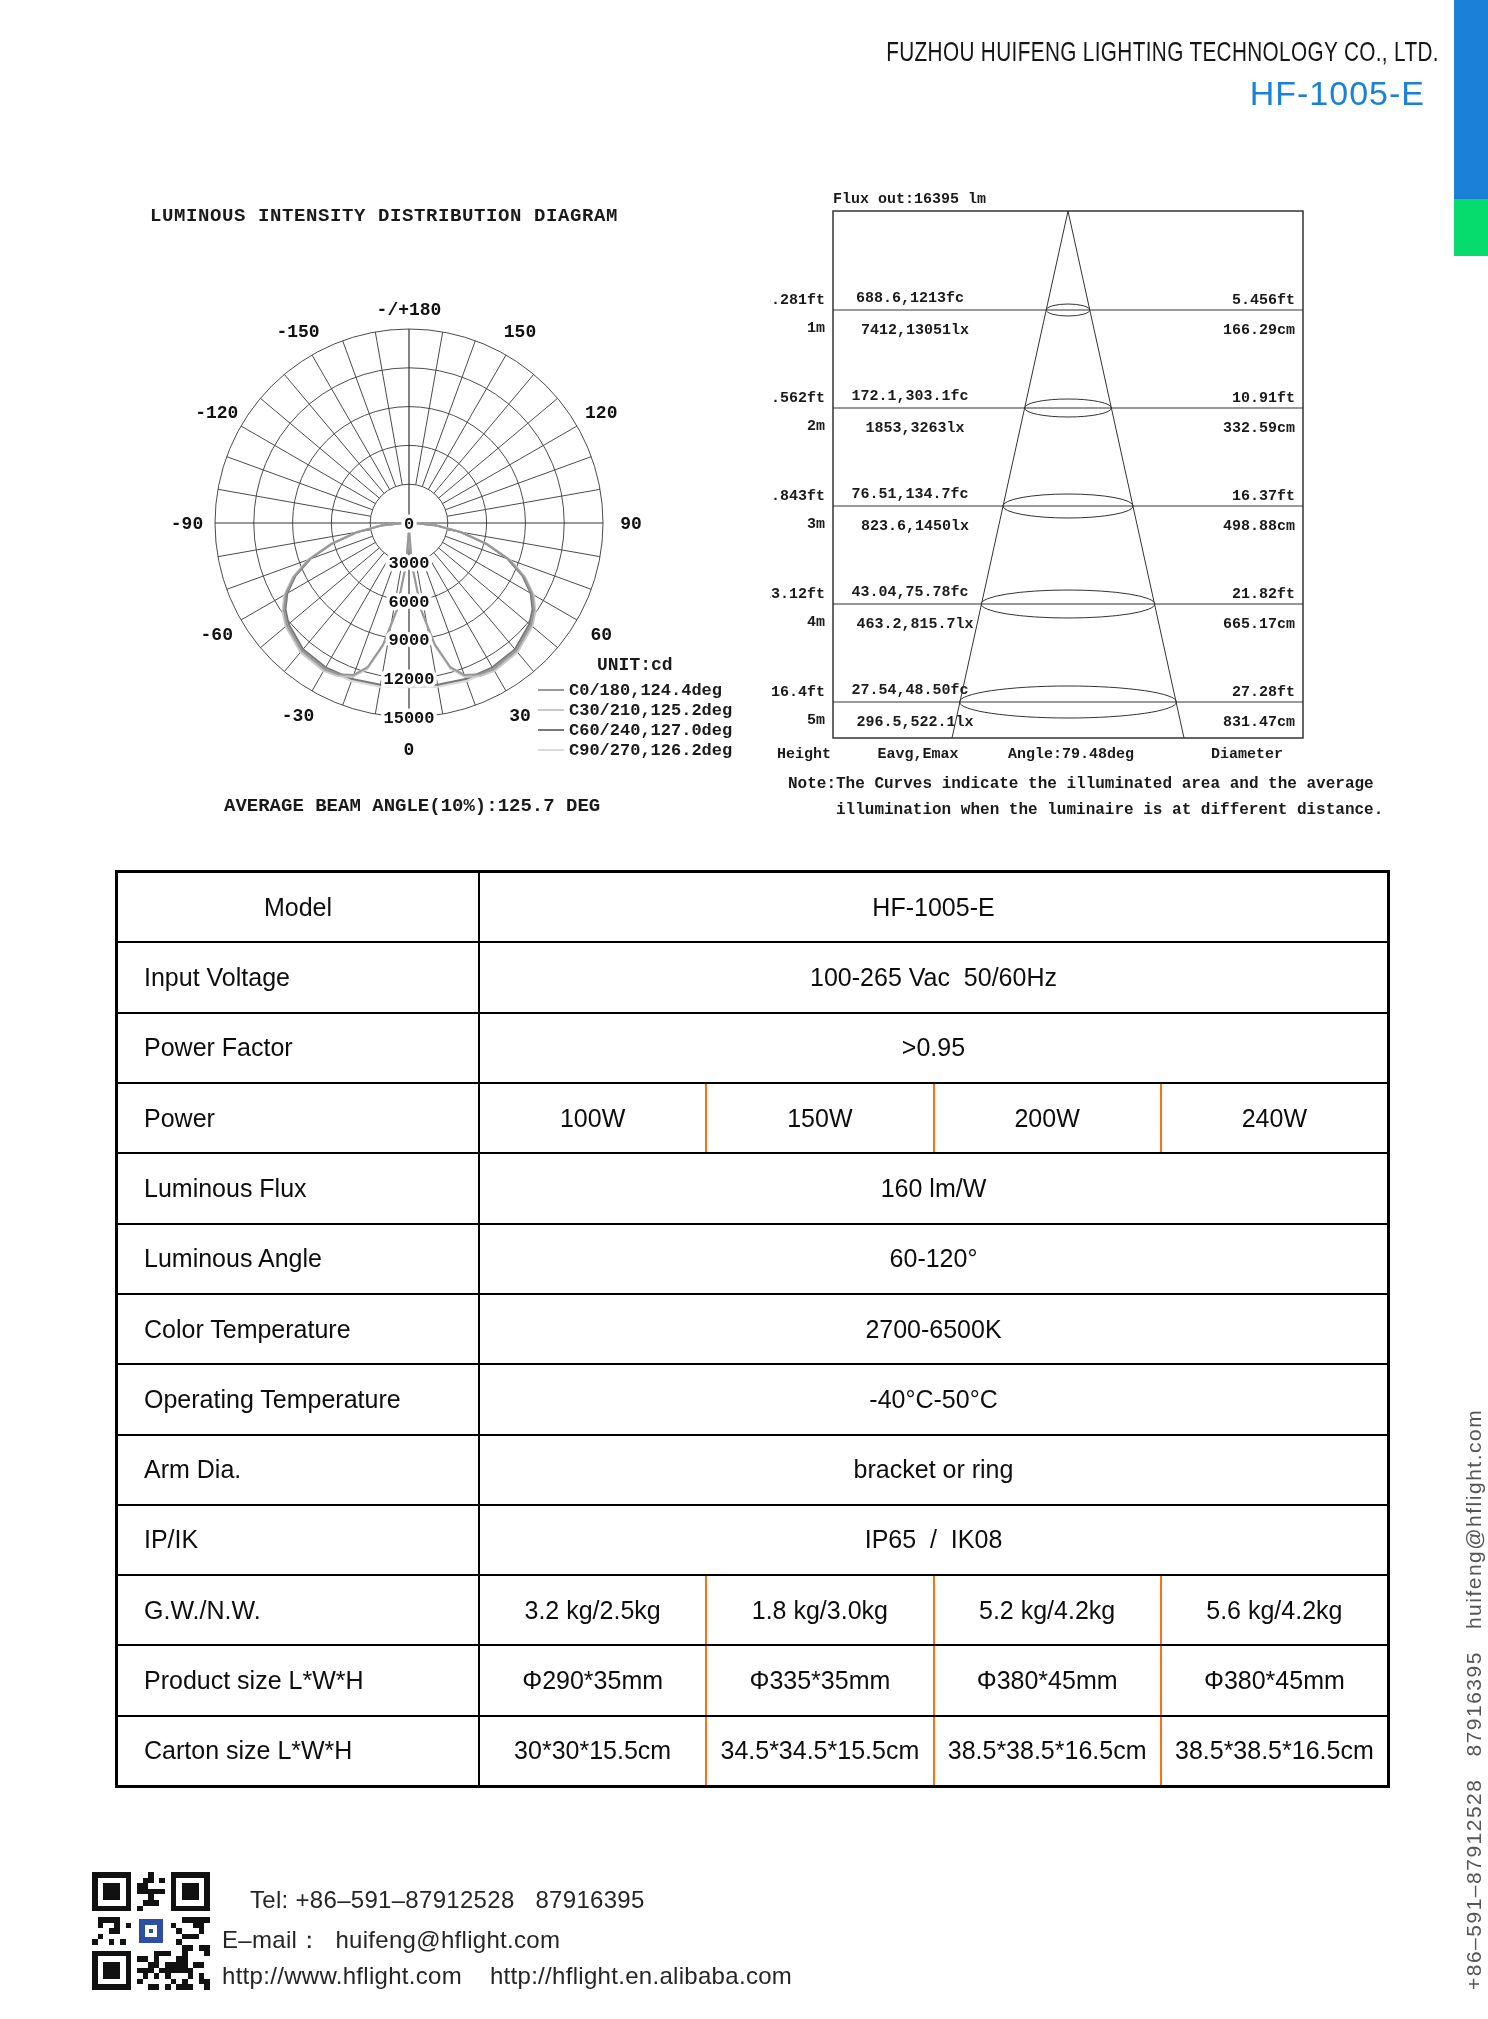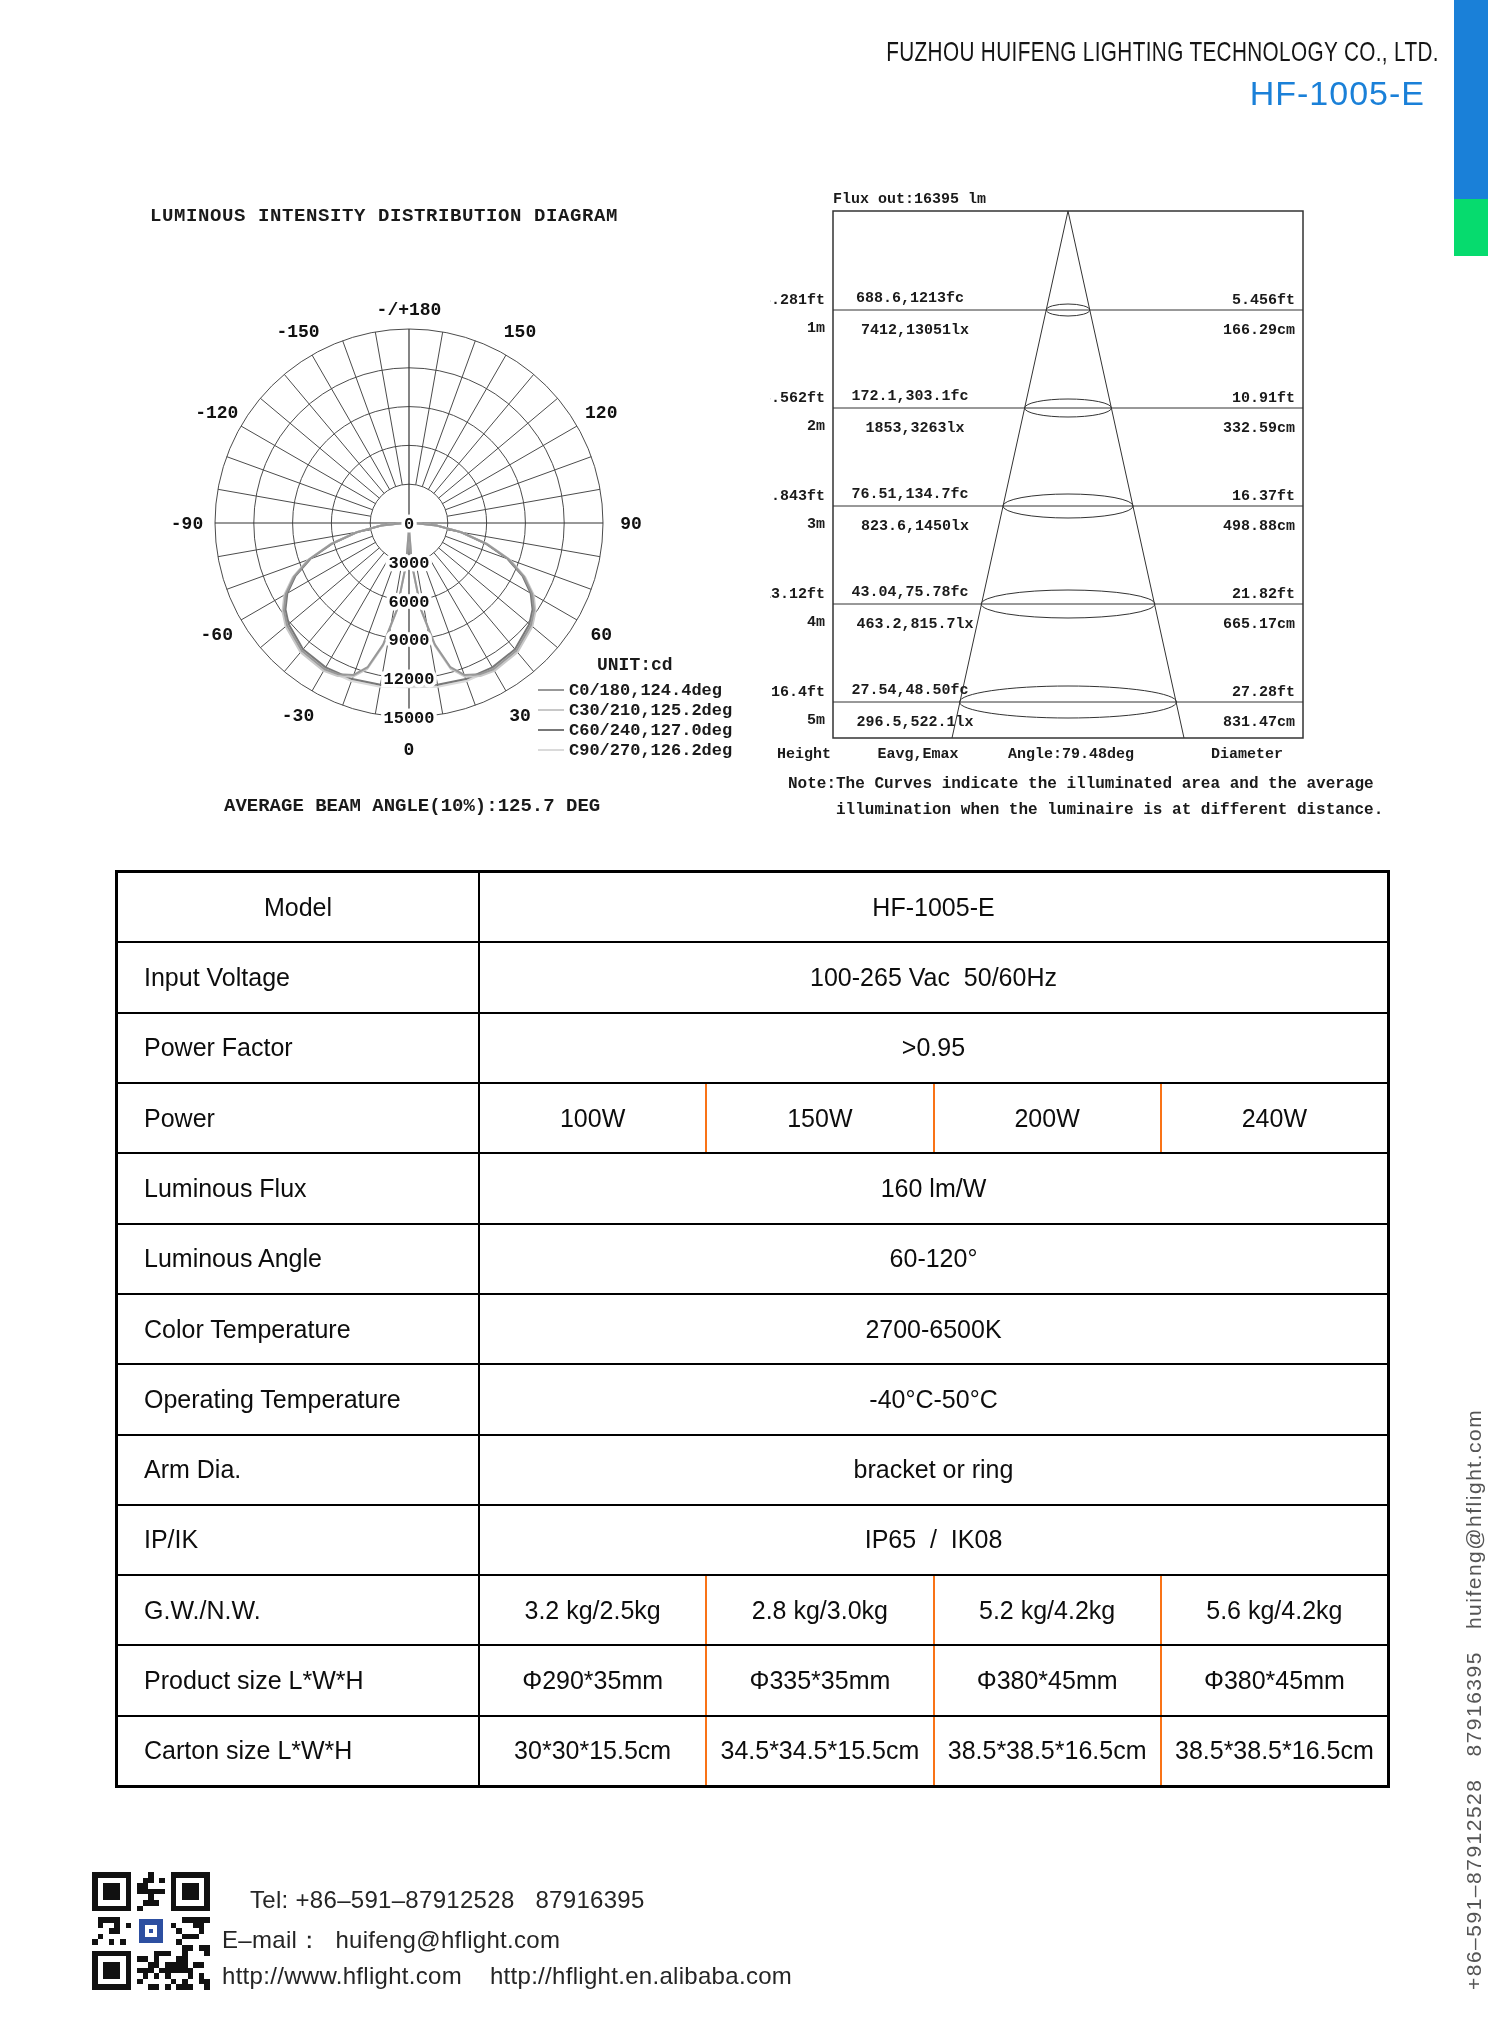--- a/index.html
+++ b/index.html
@@ -255,21 +255,21 @@
       <div class="spec-row">
         <div class="spec-label">IP/IK</div>
         <div class="spec-values">
           <div class="spec-cell">IP65  /  IK08</div>
         </div>
       </div>
       <div class="spec-row">
         <div class="spec-label">G.W./N.W.</div>
         <div class="spec-values">
           <div class="spec-cell">3.2 kg/2.5kg</div>
-          <div class="spec-cell">2.8 kg/3.0kg</div>
+          <div class="spec-cell">1.8 kg/3.0kg</div>
           <div class="spec-cell">5.2 kg/4.2kg</div>
           <div class="spec-cell">5.6 kg/4.2kg</div>
         </div>
       </div>
       <div class="spec-row">
         <div class="spec-label">Product size L*W*H</div>
         <div class="spec-values">
           <div class="spec-cell">Φ290*35mm</div>
           <div class="spec-cell">Φ335*35mm</div>
           <div class="spec-cell">Φ380*45mm</div>

